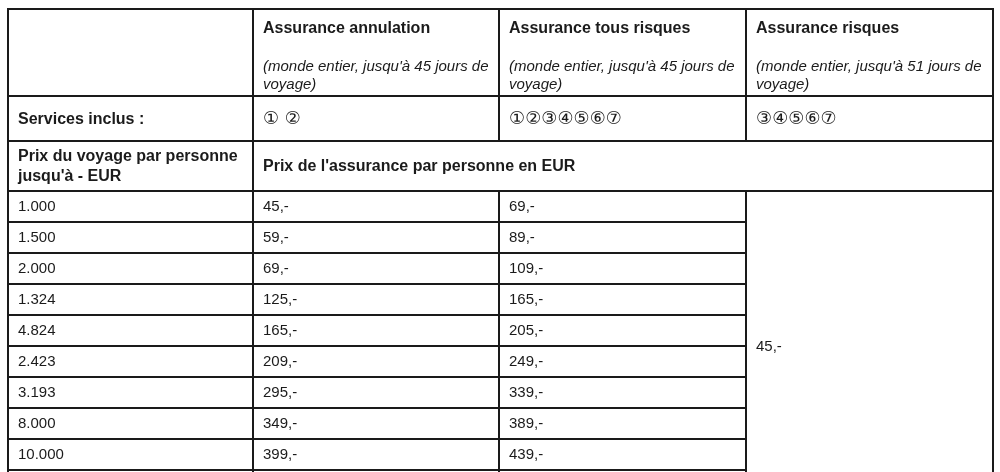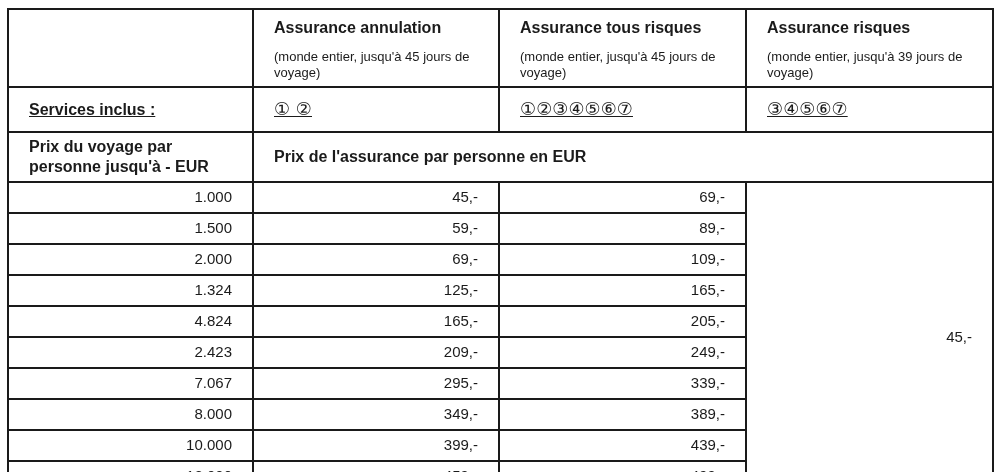--- a/index.html
+++ b/index.html
@@ -28,21 +28,21 @@
     table-layout: fixed;
     background: #ffffff;
   }
   table.pricing col.c1 { width: 245px; }
   table.pricing col.c2 { width: 246px; }
   table.pricing col.c3 { width: 247px; }
   table.pricing col.c4 { width: 247px; }
 
   table.pricing td, table.pricing th {
     border: 2px solid #1a1a1a;
-    padding: 2px 20px;
+    padding: 2px 9px;
     text-align: left;
     vertical-align: middle;
     font-weight: 400;
     font-size: 15px;
     line-height: 1.25;
     overflow: hidden;
   }
 
   tr.header-row td, tr.header-row th {
     height: 66px;
@@ -50,50 +50,49 @@
     padding-top: 8px;
   }
   .col-title {
     display: block;
     font-weight: 700;
     font-size: 16px;
     line-height: 1.2;
   }
   .col-subtitle {
     display: block;
-    font-size: 13px;
+    font-style: italic;
+    font-size: 15px;
     line-height: 1.2;
-    margin-top: 12px;
+    margin-top: 20px;
     font-weight: 400;
   }
 
   tr.services-row td, tr.services-row th {
     height: 39px;
-    text-decoration: underline;
   }
   .bold-label {
     font-weight: 700;
     font-size: 16px;
   }
   .circles {
     font-family: "DejaVu Sans", sans-serif;
     font-size: 18px;
     letter-spacing: 0px;
     white-space: nowrap;
     margin-top: 8px;
   }
 
   tr.price-header-row td, tr.price-header-row th {
     height: 44px;
   }
 
   tr.data-row td {
     height: 25px;
     font-size: 15px;
-    text-align: right;
   }
   td.merged-price {
     vertical-align: middle;
     font-size: 15px;
   }
 </style>
 </head>
 <body>
 
 <div class="page">
@@ -111,21 +110,21 @@
       <th>
         <span class="col-title">Assurance annulation</span>
         <span class="col-subtitle">(monde entier, jusqu'à 45 jours de voyage)</span>
       </th>
       <th>
         <span class="col-title">Assurance tous risques</span>
         <span class="col-subtitle">(monde entier, jusqu'à 45 jours de voyage)</span>
       </th>
       <th>
         <span class="col-title">Assurance risques</span>
-        <span class="col-subtitle">(monde entier, jusqu'à 39 jours de voyage)</span>
+        <span class="col-subtitle">(monde entier, jusqu'à 51 jours de voyage)</span>
       </th>
     </tr>
 
     <tr class="services-row">
       <th>
         <span class="bold-label">Services inclus :</span>
       </th>
       <td>
         <span class="circles">① ②</span>
       </td>
@@ -171,21 +170,21 @@
       <td>4.824</td>
       <td>165,-</td>
       <td>205,-</td>
     </tr>
     <tr class="data-row">
       <td>2.423</td>
       <td>209,-</td>
       <td>249,-</td>
     </tr>
     <tr class="data-row">
-      <td>7.067</td>
+      <td>3.193</td>
       <td>295,-</td>
       <td>339,-</td>
     </tr>
     <tr class="data-row">
       <td>8.000</td>
       <td>349,-</td>
       <td>389,-</td>
     </tr>
     <tr class="data-row">
       <td>10.000</td>

